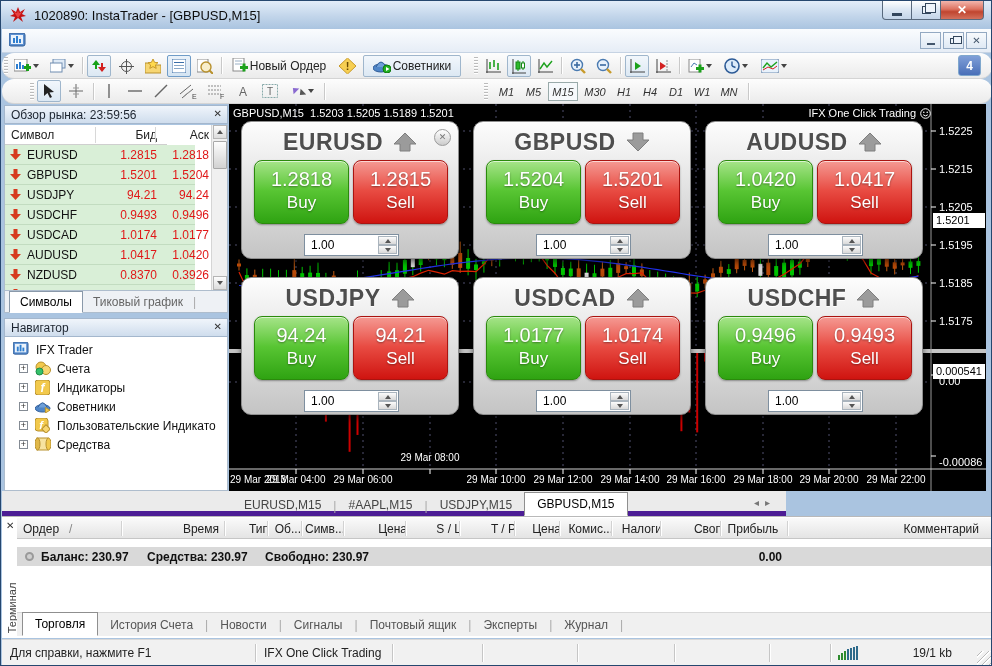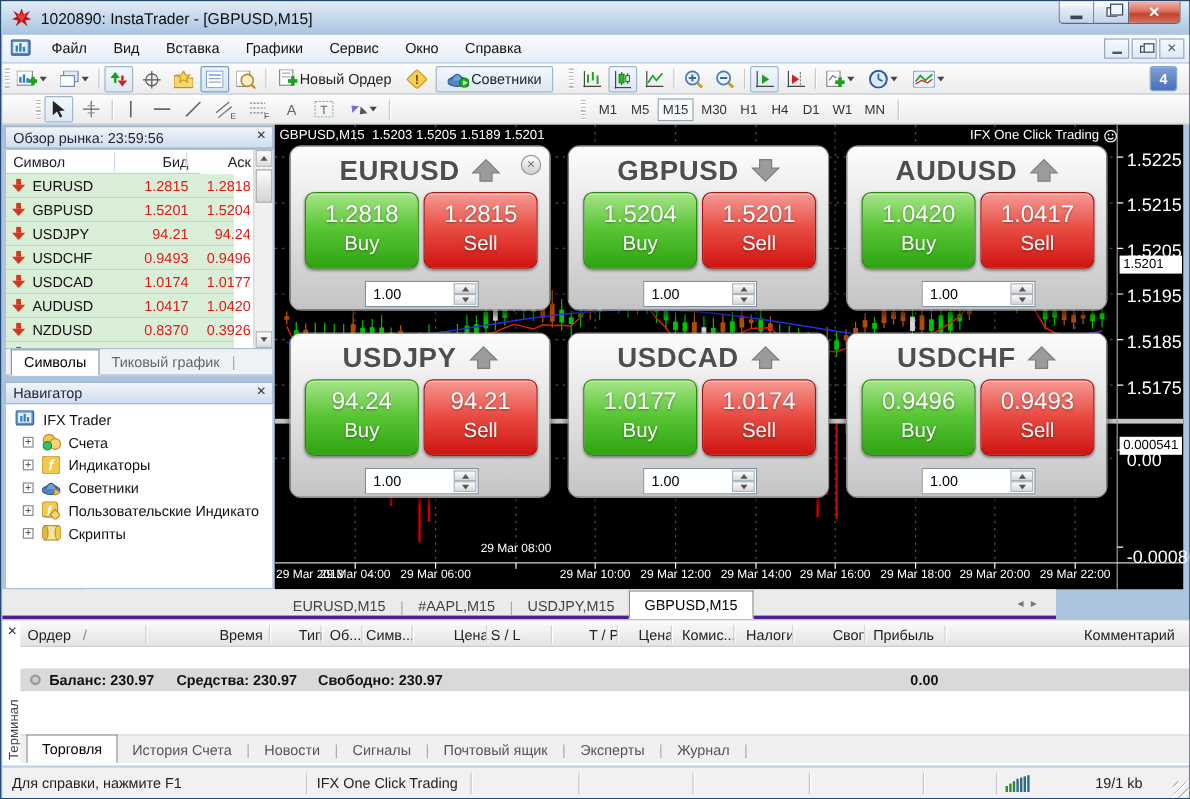--- a/index.html
+++ b/index.html
@@ -37,35 +37,35 @@
   .mdibtns{position:absolute;right:5px;top:3px;display:flex;gap:2px;}
   .mdibtn{width:21px;height:17px;border:1px solid #93a9c2;background:linear-gradient(#f7fafd,#dfe9f4);
           display:flex;align-items:center;justify-content:center;color:#44576d;}
   .mdibtn .glyph-min{width:8px;height:2px;margin-top:7px;background:#44576d;}
   .mdibtn .glyph-restore{width:7px;height:6px;}
   .mdibtn .glyph-restore:before{width:7px;height:6px;left:2px;top:-3px;}
   .mdibtn .glyph-x{font-size:10px;}
 
   
   .toolbar{position:absolute;left:1px;width:990px;background:linear-gradient(#fdfdfd,#ebebeb);
-           border-bottom:1px solid #d4d4d4;}
+           border-bottom:1px solid #d4d4d4;border-radius:12px;}
   #tb1{top:52px;height:26px;}
   #tb2{top:78px;height:25px;}
   .grip{position:absolute;top:4px;width:4px;height:17px;
         background:repeating-linear-gradient(#bbb 0 1px,#fff 1px 2px,transparent 2px 3px);}
   .tbtn{position:absolute;top:2px;height:22px;display:flex;align-items:center;justify-content:center;
         gap:2px;border:1px solid transparent;border-radius:2px;font-size:12px;color:#222;}
   #tb2 .tbtn{top:1px;}
   .tbtn.pressed{border-color:#9fb6cc;background:linear-gradient(#f2f7fc,#dce8f3);}
   .tbtn.hilite{border-color:#6f9cc8;background:linear-gradient(#eaf2fa,#d4e4f2);}
   .tsep{position:absolute;top:4px;width:1px;height:17px;background:#c9c9c9;box-shadow:1px 0 0 #fff;}
   .caret{width:0;height:0;border-left:3px solid transparent;border-right:3px solid transparent;
          border-top:4px solid #444;}
   .tf{position:absolute;top:3px;height:19px;display:flex;align-items:center;justify-content:center;
-      font-size:11px;color:#333;border:1px solid transparent;}
+      font-size:11px;color:#333;border:1px solid transparent;font-style:italic;}
   .tf.pressed{border-color:#9aa;background:#f6f9fc;}
   .badge4{position:absolute;top:2px;width:23px;height:21px;border:1px solid #7fa7cd;border-radius:3px;
           background:linear-gradient(#7f9fd8,#4a6fb8);color:#fff;font-size:12px;font-weight:bold;
           display:flex;align-items:center;justify-content:center;}
 
   
   .panel-h{position:absolute;height:19px;background:linear-gradient(#f0f5fb,#cfdded);
            border:1px solid #a4b7cd;font-size:12px;color:#1d2530;padding:2px 6px;}
   .panel-x{position:absolute;font-size:10px;color:#333;top:3px;right:5px;line-height:10px;}
   .mw-table{position:absolute;left:3px;top:124px;width:224px;height:166px;background:#fff;
@@ -94,21 +94,21 @@
   .trow{position:absolute;left:0;width:100%;height:19px;font-size:12px;color:#111;}
   .trow .lbl{position:absolute;top:2px;white-space:nowrap;}
   .plusbox{position:absolute;top:4px;width:9px;height:9px;border:1px solid #848b94;background:#fff;
            font-size:9px;line-height:7px;text-align:center;color:#333;}
 
   
   #chartwrap{position:absolute;left:228px;top:103px;width:757px;height:387px;background:#000;}
   .chart-hdr{position:absolute;left:232px;top:106px;font-size:11px;color:#fff;z-index:4;}
   .chart-overlay{position:absolute;top:106px;left:740px;width:190px;text-align:right;font-size:11px;color:#fff;z-index:4;
                  display:flex;align-items:center;justify-content:flex-end;gap:4px;}
-  .pricelab{position:absolute;left:938px;width:50px;font-size:15px;color:#fff;z-index:4;}
+  .pricelab{position:absolute;left:938px;width:50px;font-size:11px;color:#fff;z-index:4;}
   .pricebox{position:absolute;left:932px;width:52px;height:15px;background:#fff;color:#000;
             font-size:11px;padding:1px 3px;z-index:5;}
   .timelab{position:absolute;font-size:10px;color:#fff;z-index:6;white-space:nowrap;}
 
   
   .widget{position:absolute;width:218px;height:138px;border-radius:10px;z-index:5;
           background:linear-gradient(#fdfdfd,#dedede 55%,#c4c4c4);
           border:1px solid #8f8f8f;box-shadow:0 3px 6px rgba(0,0,0,.55), inset 0 1px 0 #fff;}
   .w-title{position:absolute;left:0;top:7px;width:100%;text-align:center;font-size:23px;font-weight:bold;
            color:#4e4e4e;text-shadow:0 1px 0 #fff;letter-spacing:.5px;}
@@ -123,37 +123,37 @@
   .buy{left:12px;border:1px solid #2b8a0c;background:linear-gradient(#a6e489,#58c533 48%,#2fa312);}
   .sell{left:111px;border:1px solid #aa1410;background:linear-gradient(#f59a93,#e84b42 48%,#cf1410);}
   .wspin{position:absolute;left:62px;top:112px;width:95px;height:22px;background:#fff;border:1px solid #7e8f9f;}
   .wspin input{position:absolute;left:0;top:0;width:72px;height:20px;border:none;outline:none;
                font-family:"Liberation Sans",sans-serif;font-size:12px;padding-left:6px;}
   .spincol{position:absolute;right:1px;top:1px;width:19px;height:18px;}
   .spinbtn{position:absolute;left:0;width:19px;height:9px;background:linear-gradient(#fbfbfb,#d9d9d9);
            border:1px solid #aab4bd;display:flex;align-items:center;justify-content:center;}
 
   
-  .ctabbar{position:absolute;left:1px;top:490px;width:878px;height:25px;background:#ebebeb;
-           border-bottom:3px solid #4c1d95;font-size:12px;color:#444;}
+  .ctabbar{position:absolute;left:1px;top:490px;width:784px;height:25px;background:#ebebeb;
+           border-bottom:5px solid #4c1d95;font-size:12px;color:#444;}
   .ctabs{position:absolute;left:230px;top:0;display:flex;align-items:flex-end;height:25px;}
   .ctab{padding:4px 12px;}
   .ctab.active{background:#fff;border:1px solid #8f8f8f;border-bottom:1px solid #fff;color:#000;}
   .ctab-arrows{position:absolute;right:10px;top:6px;color:#777;font-size:10px;letter-spacing:6px;}
 
   
   .terminal{position:absolute;left:1px;top:515px;width:990px;height:122px;background:#fff;border-top:1px solid #b9b9b9;}
   .term-x{position:absolute;left:4px;top:3px;font-size:10px;color:#333;}
   .term-side{position:absolute;left:-30px;top:85px;width:80px;transform:rotate(-90deg);
              font-size:11px;color:#444;text-align:center;}
   .term-head{position:absolute;left:15px;top:1px;width:974px;height:21px;
              background:linear-gradient(#fafafa,#e4e4e4);border-bottom:1px solid #c6c6c6;}
   .th{position:absolute;top:4px;font-size:12px;color:#222;}
   .thsep{position:absolute;top:3px;width:1px;height:15px;background:#d2d2d2;box-shadow:1px 0 0 #fff;}
-  .balrow{position:absolute;left:15px;top:40px;width:974px;height:19px;background:#d9d9d9;}
+  .balrow{position:absolute;left:15px;top:30px;width:974px;height:19px;background:#d9d9d9;}
   .bal-ic{position:absolute;left:8px;top:5px;width:9px;height:9px;border-radius:50%;
           border:2px solid #9a9a9a;background:#cfcfcf;}
   .bal-t{position:absolute;top:3px;font-size:12px;font-weight:bold;color:#111;}
   .term-tabs{position:absolute;left:15px;top:95px;width:974px;height:24px;background:#f0f0f0;
              border-top:1px solid #d8d8d8;display:flex;align-items:flex-end;font-size:12px;color:#555;}
   .ttab{padding:4px 12px;}
   .ttab.active{background:#fff;border:1px solid #8f8f8f;border-bottom:1px solid #fff;color:#000;margin-left:5px;}
   .tsepc{color:#aaa;padding-bottom:4px;}
 
   
@@ -190,29 +190,20 @@
   </div>
 
   <div class="menubar">
     <svg class="mdi-icon" viewBox="0 0 18 15">
       <rect x="0" y="0" width="16" height="13" rx="2" fill="#5b8fd0" stroke="#2c5a96"></rect>
       <rect x="2" y="2" width="12" height="9" fill="#eaf2fb"></rect>
       <rect x="4" y="5" width="2" height="5" fill="#2f7fd0"></rect>
         <rect x="7" y="3" width="2" height="7" fill="#2f7fd0"></rect>
         <rect x="10" y="6" width="2" height="4" fill="#2f7fd0"></rect>
     </svg>
-    <div class="menu-items">
-      <div class="menu-item">Файл</div>
-      <div class="menu-item">Вид</div>
-      <div class="menu-item">Вставка</div>
-      <div class="menu-item">Графики</div>
-      <div class="menu-item">Сервис</div>
-      <div class="menu-item">Окно</div>
-      <div class="menu-item">Справка</div>
-    </div>
     <div class="mdibtns">
       <div class="mdibtn">
           <span class="glyph-min"></span>
         </div>
       <div class="mdibtn">
           <span class="glyph-restore"></span>
         </div>
       <div class="mdibtn">
           <span class="glyph-x">✕</span>
         </div>
@@ -619,21 +610,21 @@
         </svg>
       <span class="lbl" style="left:52px">Пользовательские Индикато</span>
     </div>
     <div class="trow" style="top:99px">
       <span class="plusbox" style="left:14px">+</span>
       <svg style="position:absolute;left:30px;top:1px" width="16" height="14" viewBox="0 0 16 14">
           <rect x="2" y="1" width="11" height="12" fill="#f7e3a0" stroke="#b8912e"></rect>
           <ellipse cx="2.5" cy="7" rx="2.5" ry="6" fill="#e0b84a" stroke="#b8912e"></ellipse>
           <ellipse cx="13.5" cy="7" rx="2.5" ry="6" fill="#f2c94c" stroke="#b8912e"></ellipse>
         </svg>
-      <span class="lbl" style="left:52px">Скрипты</span>
+      <span class="lbl" style="left:52px">Средства</span>
     </div>
   </div>
   <div class="ptabs" style="top:490px">
     <div class="ptab active">Общие</div>
     <div class="ptab">Избранное</div>
     <div class="psep">|</div>
   </div>
 
   <svg id="chartwrap" viewBox="0 0 757 387">
       <rect x="0" y="0" width="757" height="387" fill="#000"></rect>
@@ -1089,21 +1080,21 @@
     <div class="term-x">✕</div>
     <div class="term-side">Терминал</div>
     <div class="term-head">
       <div class="th" style="left:6px">Ордер</div>
       <div class="th" style="left:52px;color:#888">/</div>
       <div class="th" style="left:110px;width:92px;text-align:right">Время</div>
       <div class="th" style="left:212px;width:40px;text-align:right">Тип</div>
       <div class="th" style="left:254px;width:30px;text-align:right">Об...</div>
       <div class="th" style="left:288px;width:40px;text-align:right">Симв...</div>
       <div class="th" style="left:330px;width:60px;text-align:right">Цена</div>
-      <div class="th" style="left:392px;width:52px;text-align:left">S / L</div>
+      <div class="th" style="left:392px;width:52px;text-align:right">S / L</div>
       <div class="th" style="left:446px;width:53px;text-align:right">T / P</div>
       <div class="th" style="left:501px;width:43px;text-align:right">Цена</div>
       <div class="th" style="left:546px;width:50px;text-align:right">Комис...</div>
       <div class="th" style="left:598px;width:47px;text-align:right">Налоги</div>
       <div class="th" style="left:647px;width:58px;text-align:right">Своп</div>
       <div class="th" style="left:707px;width:58px;text-align:center">Прибыль</div>
       <div class="th" style="left:790px;width:172px;text-align:right">Комментарий</div>
       <div class="thsep" style="left:104px"></div>
         <div class="thsep" style="left:207px"></div>
         <div class="thsep" style="left:250px"></div>

